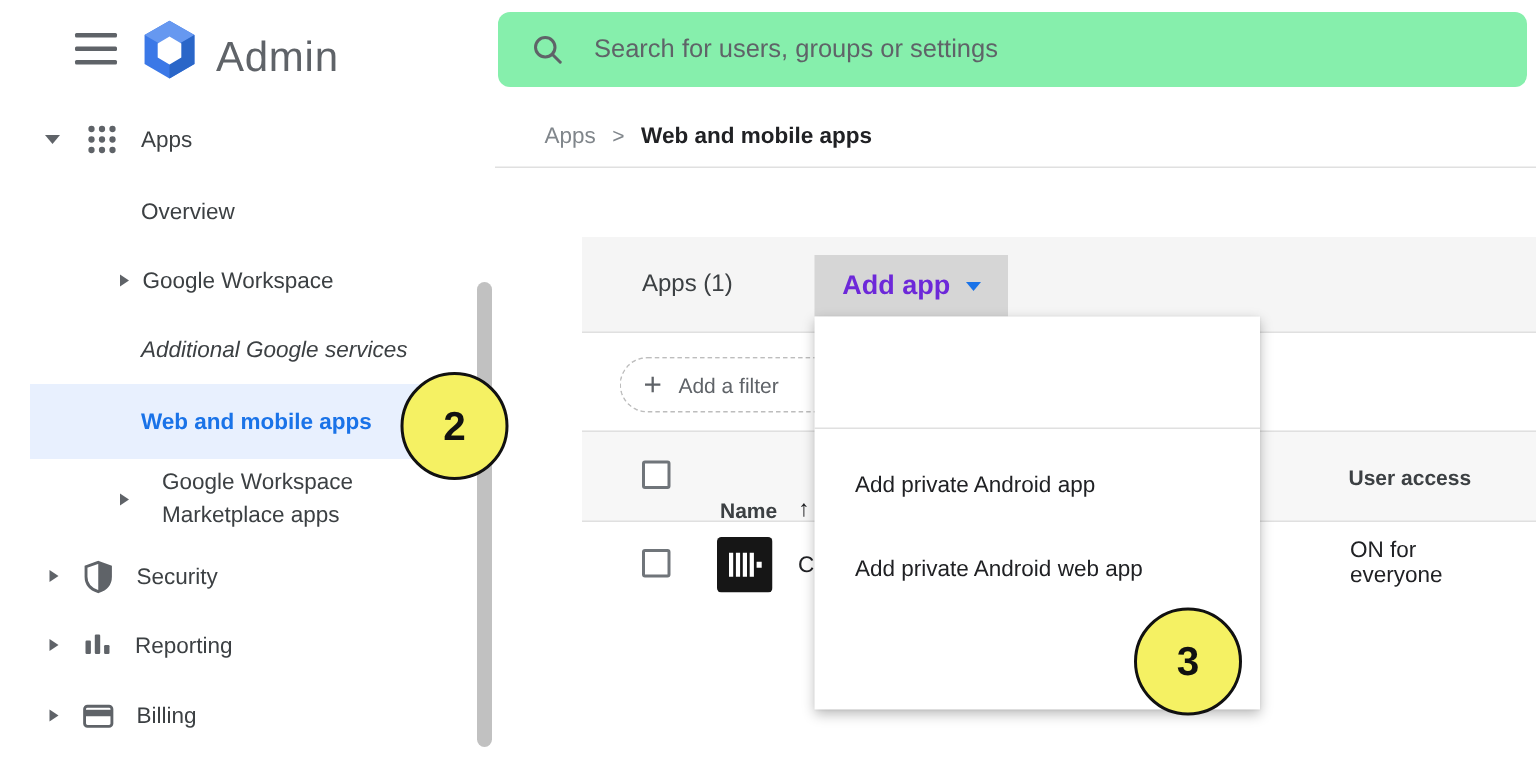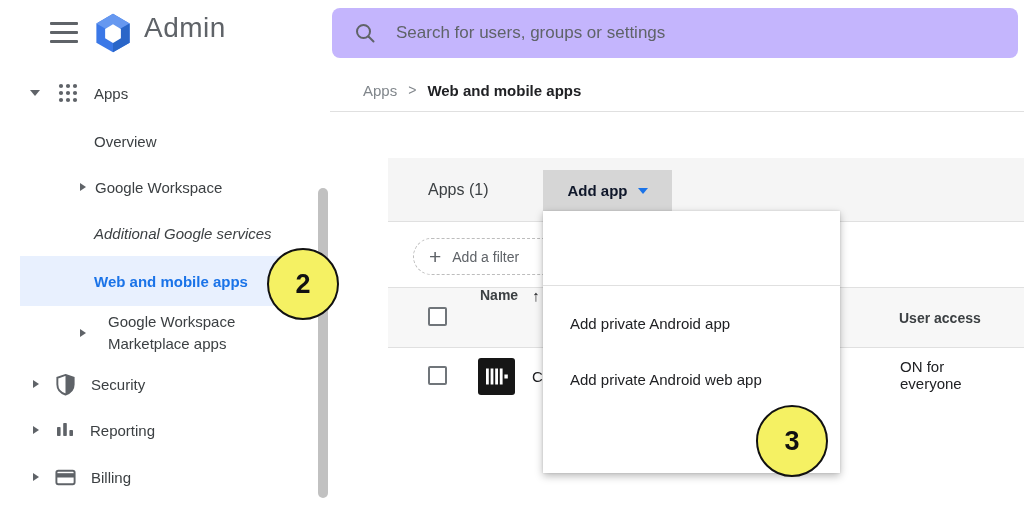--- a/index.html
+++ b/index.html
@@ -5,24 +5,24 @@
   * { margin:0; padding:0; box-sizing:border-box; }
   html,body { width:1024px; height:509px; background:#fff;
     font-family:"Liberation Sans", Arial, sans-serif; }
   .stage { position:relative; width:1024px; height:509px; background:#fff; overflow:hidden; }
   .abs { position:absolute; }
 
   
   .hamburger { left:50px; top:22px; width:28px; height:21px; display:flex;
     flex-direction:column; justify-content:space-between; cursor:pointer; }
   .hamburger span { display:block; height:3px; background:#5f6368; border-radius:1px; }
-  .brand { left:92px; top:12px; display:flex; align-items:flex-start; gap:10px; }
+  .brand { left:92px; top:12px; display:flex; align-items:flex-end; gap:10px; }
   .brand-name { font-size:28px; color:#5f6368; letter-spacing:.5px; }
 
-  .searchbar { left:332px; top:8px; width:686px; height:50px; background:#c4b5fd;
+  .searchbar { left:332px; top:8px; width:686px; height:50px; background:#86efac;
     border-radius:8px; display:flex; align-items:center; padding-left:22px; cursor:text; }
   .search-ph { font-size:17px; color:#5f6368; margin-left:20px; }
 
   
   .crumbs { left:363px; top:78px; height:24px; display:flex; align-items:center; gap:11px;
     font-size:15px; }
   .crumb-parent { color:#80868b; cursor:pointer; }
   .crumb-sep { color:#80868b; font-size:14px; }
   .crumb-current { color:#202124; font-weight:bold; }
   .crumb-line { left:330px; top:111px; width:694px; height:1px; background:#e0e0e0; }
@@ -39,21 +39,21 @@
   .scrollbar { left:318px; top:188px; width:10px; height:310px; background:#c1c1c1;
     border-radius:5px; cursor:grab; }
 
   
   .toolbar { left:388px; top:158px; width:636px; height:64px; background:#f5f5f5;
     border-bottom:1px solid #e0e0e0; }
   .toolbar-title { left:428px; top:158px; height:64px; display:flex; align-items:center;
     font-size:16px; color:#3c4043; }
   .addapp-btn { left:543px; top:170px; width:129px; height:41px; background:#d6d6d6;
     display:flex; align-items:center; justify-content:center; gap:10px; cursor:pointer; }
-  .blue-label { color:#0f172a; font-size:15px; font-weight:bold;text-align:right; }
+  .blue-label { color:#6d28d9; font-size:18px; font-weight:bold;text-align:right; }
   .tri-down-blue { width:0; height:0; border-left:5px solid transparent;
     border-right:5px solid transparent; border-top:6px solid #1a73e8; }
   .settings-btn { left:700px; top:170px; height:41px; display:flex; align-items:center;
     gap:10px; cursor:pointer; padding:0 13px; }
 
   .filter-pill { left:413px; top:238px; width:158px; height:37px;
     border:1.5px dashed #bdbdbd; border-radius:19px; display:flex; align-items:center;
     padding-left:15px; gap:11px; color:#5f6368; cursor:pointer; background:#fff; }
   .filter-plus { font-size:21px; font-weight:400; color:#5f6368; line-height:1; }
   .filter-label { font-size:14px; }
@@ -203,21 +203,21 @@
   </div>
 
 
   <div class="abs filter-pill">
     <span class="filter-plus">+</span>
     <span class="filter-label">Add a filter</span>
   </div>
 
   <div class="abs thead"></div>
   <div class="abs checkbox" style="left:428px; top:307px;"></div>
-  <div class="abs" style="left:480px; top:287px; height:61px; display:flex; align-items:flex-start;">
+  <div class="abs" style="left:480px; top:287px; height:61px; display:flex; align-items:flex-end;">
     <span class="col-head">Name</span>
     <span class="sort-arrow">↑</span>
   </div>
   <div class="abs" style="left:899px; top:287px; height:61px; display:flex; align-items:center;">
     <span class="col-head">User access</span>
   </div>
 
   <div class="abs checkbox" style="left:428px; top:366px;"></div>
   <div class="abs" style="left:478px; top:358px; display:flex;">
     <svg width="37" height="37" viewBox="0 0 37 37">

